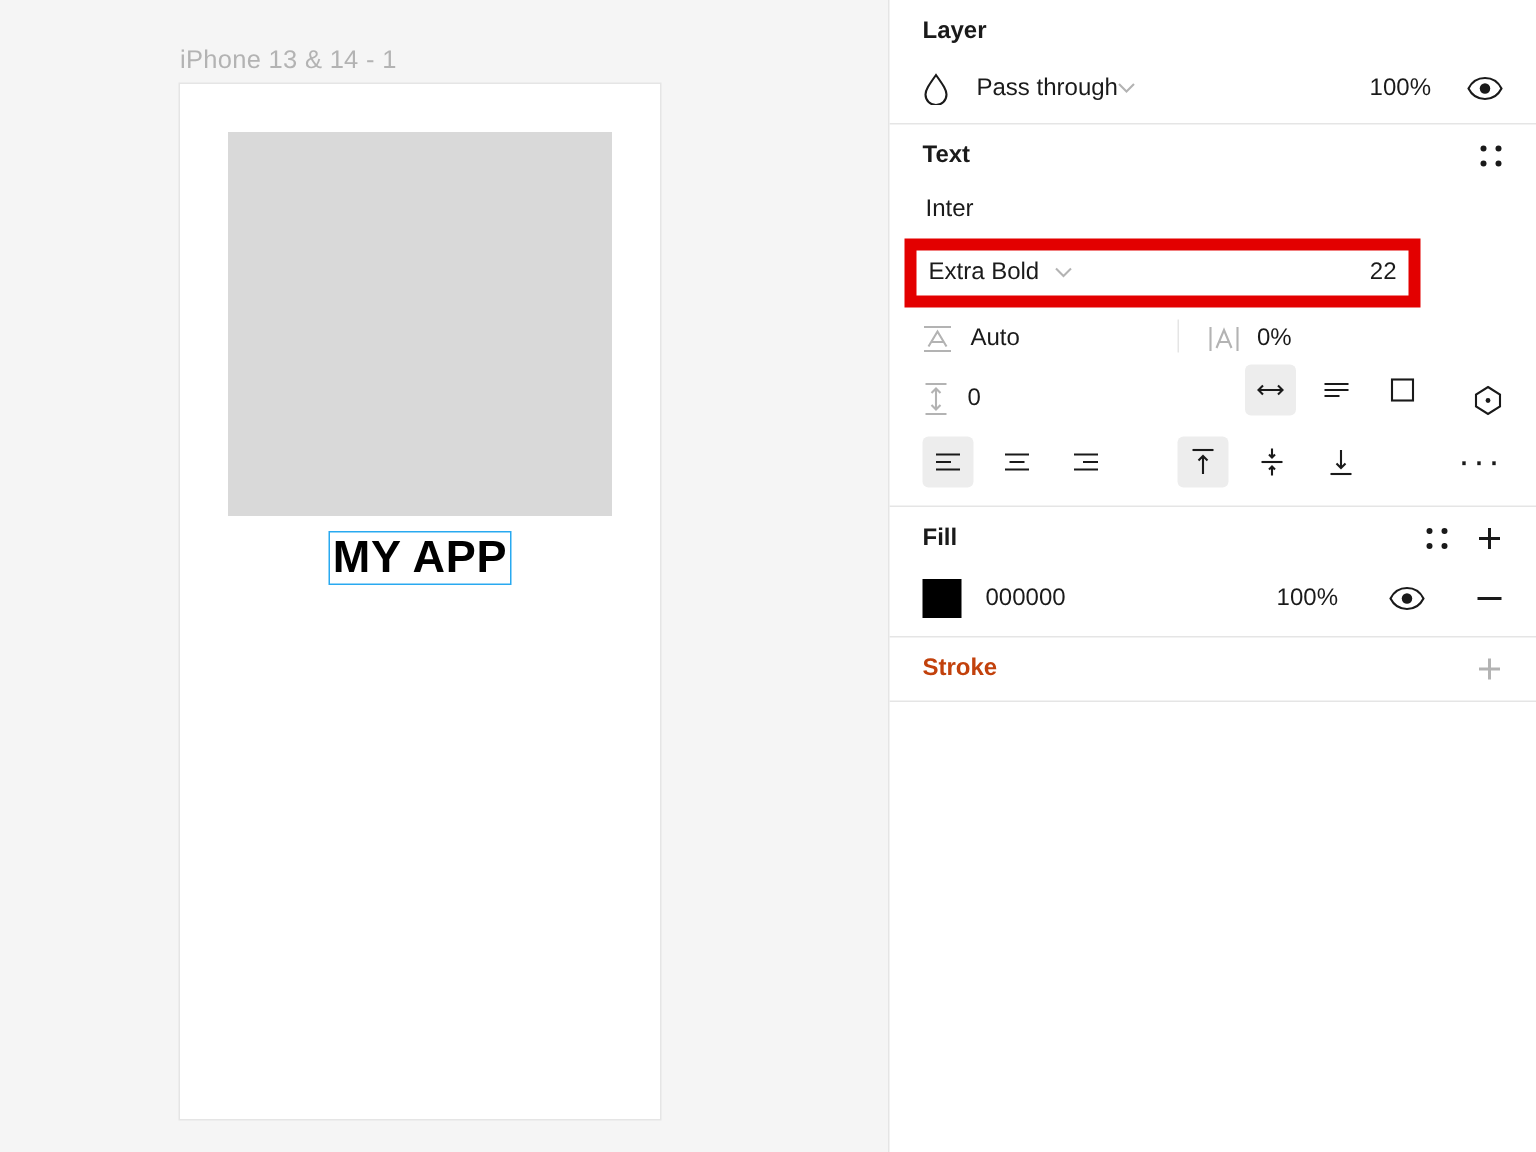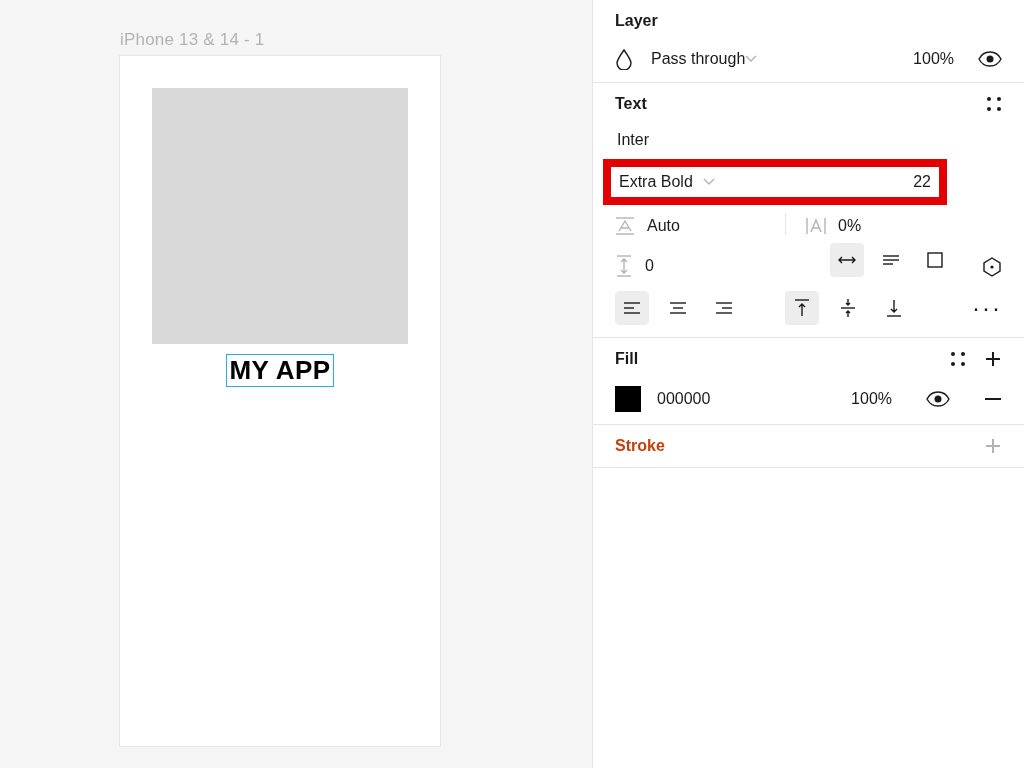--- a/index.html
+++ b/index.html
@@ -14,21 +14,21 @@
       width: 320px; height: 690px; background: #ffffff;
       box-shadow: 0 0 0 1px #e5e5e5;
       display: flex; flex-direction: column; align-items: center;
       padding: 32px 24px;
     }
     .img-placeholder { width: 256px; height: 256px; background: #d9d9d9; }
     .app-title-box {
       margin-top: 10px;
       border: 1px solid #29a9f0;
       padding: 0 2px;
-      font-size: 26px; font-weight: 800; letter-spacing: .5px;
+      font-size: 30px; font-weight: 800; letter-spacing: .5px;
       font-family: Arial, sans-serif;
     }
 
     
     .side-panel {
       width: 432px; height: 100%; background: #ffffff;
       border-left: 1px solid #e5e5e5; display:flex; flex-direction:column;
       font-size: 16px; color:#1a1a1a;
     }
     .section { padding: 12px 22px; border-bottom: 1px solid #e5e5e5; }

